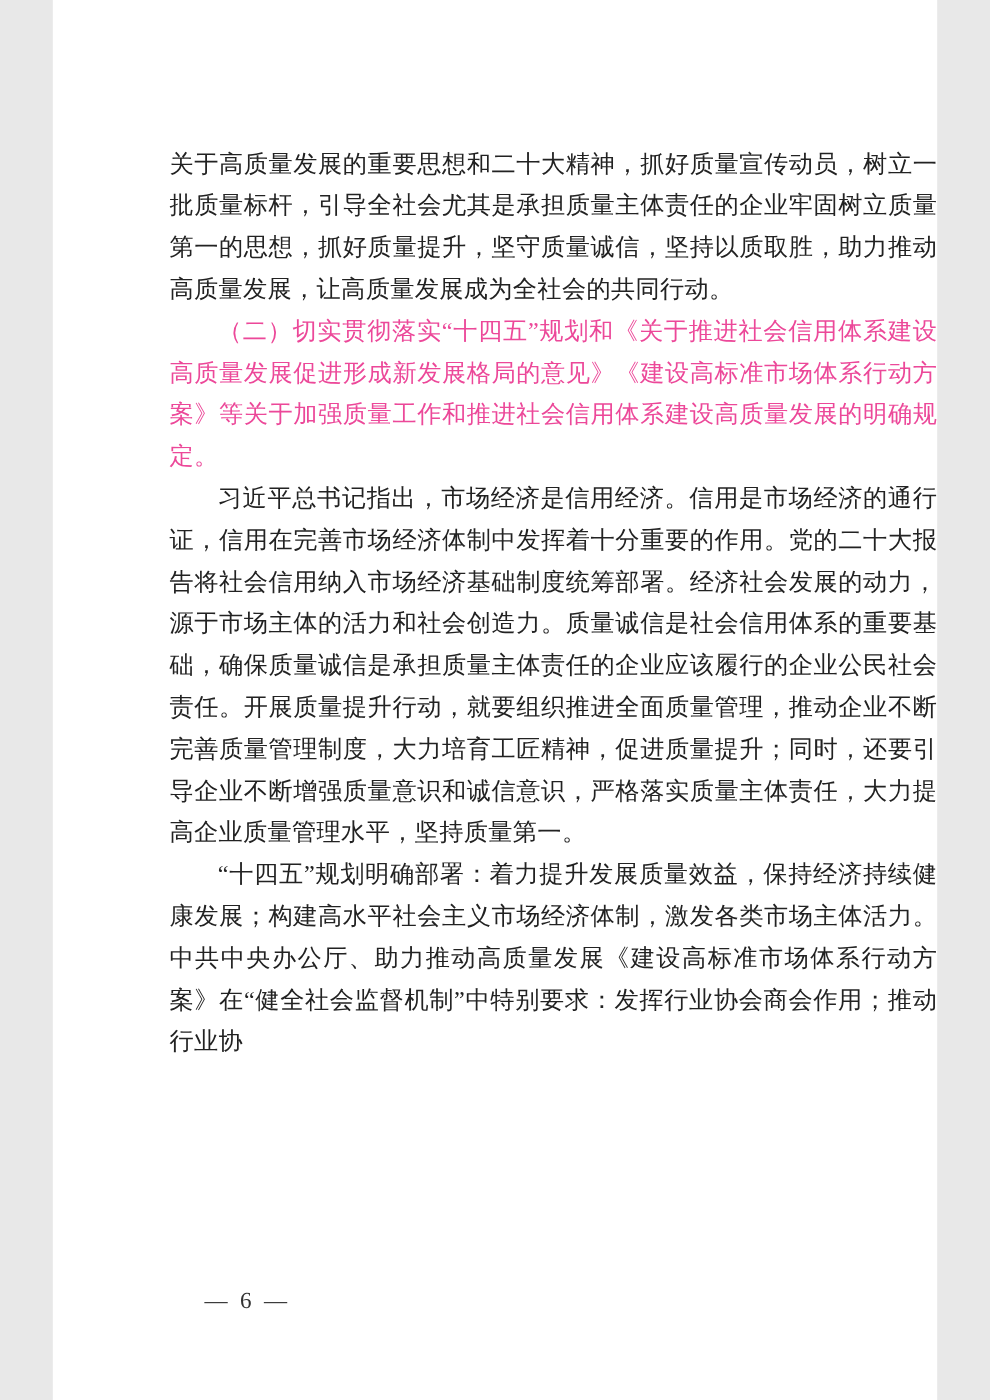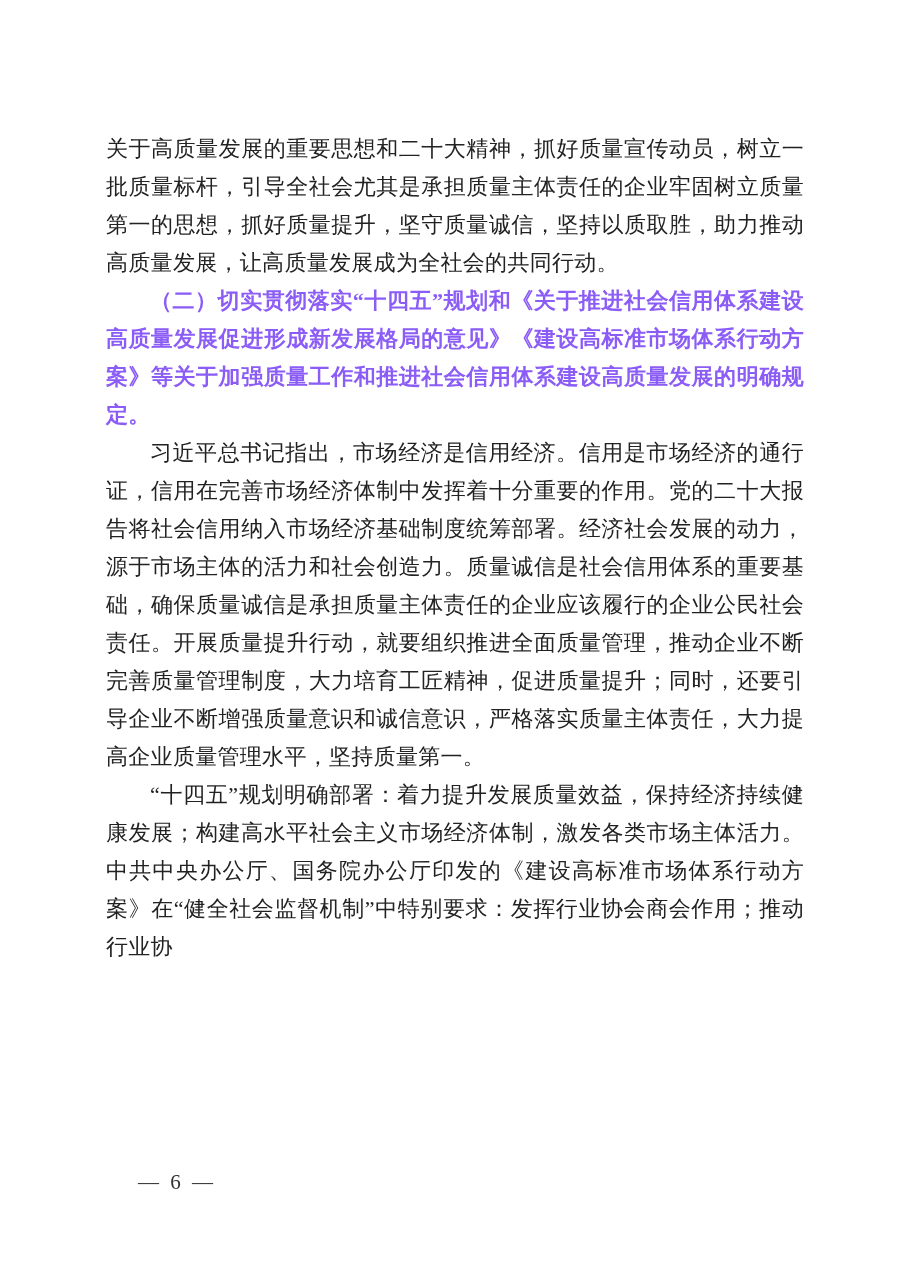--- a/index.html
+++ b/index.html
@@ -2,21 +2,21 @@
 <html><head>
 <meta charset="utf-8">
 <style>
   html, body {
     margin: 0;
     padding: 0;
     background: #e8e8e8;
   }
   .page {
     position: relative;
-    width: 900px;
+    width: 804px;
     height: 1273px;
     margin: 0 auto;
     background: #ffffff;
     overflow: hidden;
     font-family: "Liberation Serif", "DejaVu Serif", serif;
   }
   .content {
     position: absolute;
     left: 106px;
     top: 130px;
@@ -30,37 +30,37 @@
     text-align: justify;
     text-justify: inter-ideograph;
     text-indent: 2em;
     letter-spacing: 0.3px;
     word-break: break-all;
   }
   .para.no-indent {
     text-indent: 0;
   }
   .para.bold {
-    font-weight: bold;
-    color: #8b5cf6;
+    font-weight: normal;
+    color: #ec4899;
   }
   .footer {
     position: absolute;
     left: 138px;
     top: 1170px;
     font-size: 21px;
     line-height: 24px;
     color: #333333;
     letter-spacing: 3px;
   }
 </style>
 </head>
 <body>
 
 <div class="page">
   <div class="content">
     <p class="para no-indent">关于高质量发展的重要思想和二十大精神，抓好质量宣传动员，树立一批质量标杆，引导全社会尤其是承担质量主体责任的企业牢固树立质量第一的思想，抓好质量提升，坚守质量诚信，坚持以质取胜，助力推动高质量发展，让高质量发展成为全社会的共同行动。</p>
     <p class="para bold">（二）切实贯彻落实“十四五”规划和《关于推进社会信用体系建设高质量发展促进形成新发展格局的意见》《建设高标准市场体系行动方案》等关于加强质量工作和推进社会信用体系建设高质量发展的明确规定。</p>
     <p class="para">习近平总书记指出，市场经济是信用经济。信用是市场经济的通行证，信用在完善市场经济体制中发挥着十分重要的作用。党的二十大报告将社会信用纳入市场经济基础制度统筹部署。经济社会发展的动力，源于市场主体的活力和社会创造力。质量诚信是社会信用体系的重要基础，确保质量诚信是承担质量主体责任的企业应该履行的企业公民社会责任。开展质量提升行动，就要组织推进全面质量管理，推动企业不断完善质量管理制度，大力培育工匠精神，促进质量提升；同时，还要引导企业不断增强质量意识和诚信意识，严格落实质量主体责任，大力提高企业质量管理水平，坚持质量第一。</p>
-    <p class="para">“十四五”规划明确部署：着力提升发展质量效益，保持经济持续健康发展；构建高水平社会主义市场经济体制，激发各类市场主体活力。中共中央办公厅、国务院办公厅印发的《建设高标准市场体系行动方案》在“健全社会监督机制”中特别要求：发挥行业协会商会作用；推动行业协</p>
+    <p class="para">“十四五”规划明确部署：着力提升发展质量效益，保持经济持续健康发展；构建高水平社会主义市场经济体制，激发各类市场主体活力。中共中央办公厅、助力推动高质量发展《建设高标准市场体系行动方案》在“健全社会监督机制”中特别要求：发挥行业协会商会作用；推动行业协</p>
   </div>
   <div class="footer">— 6 —</div>
 </div>
 
 </body></html>

